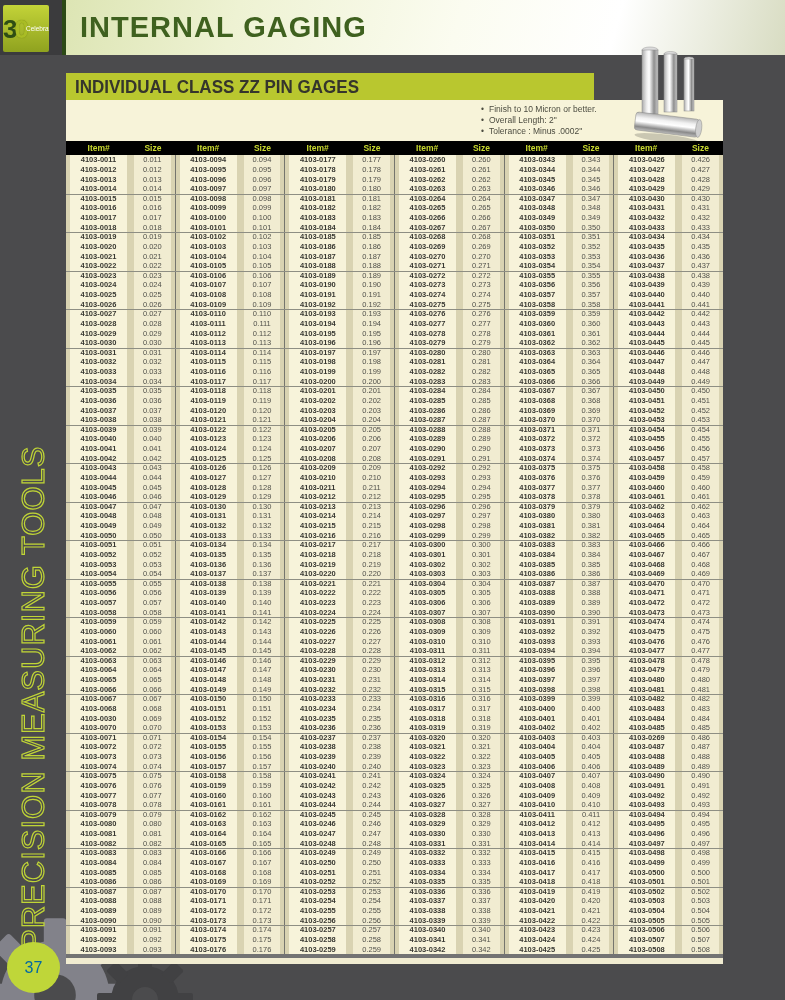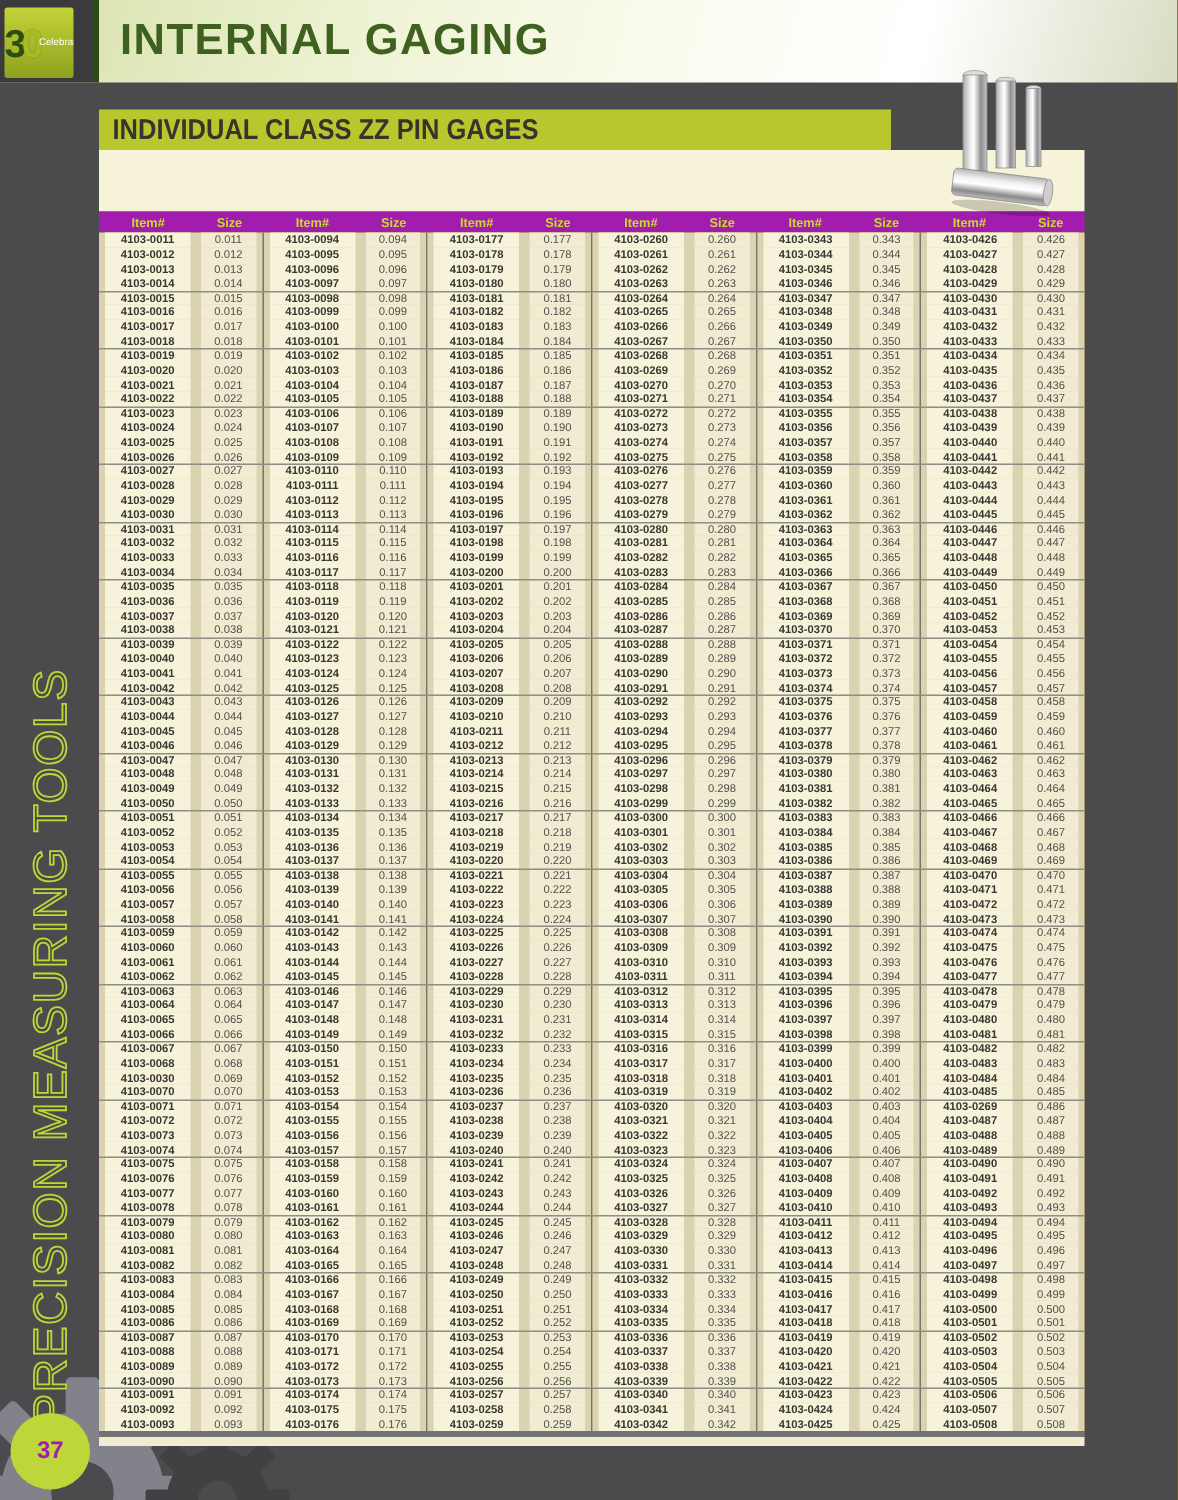--- a/index.html
+++ b/index.html
@@ -51,21 +51,21 @@
   .bullets{position:absolute;top:4px;margin:0;padding:0;list-style:none;}
   .bullets-left{left:10px;width:390px;}
   .bullets-right{left:414px;width:230px;}
   .bullets li{
     font-size:8.5px;line-height:11px;color:#4c4c40;padding-left:9px;position:relative;
   }
   .bullets li::before{content:"•";position:absolute;left:1px;top:0;color:#4c4c40;}
   .pins-photo{position:absolute;left:634px;top:42px;width:92px;height:102px;z-index:5;}
   
   .gage-table{position:absolute;left:66px;top:141px;width:657px;z-index:2;}
-  .thead{display:flex;height:14px;background:#a21caf;}
+  .thead{display:flex;height:14px;background:#000000;}
   .thead .pair{display:flex;flex:1;align-items:center;padding:0 4px;}
   .thead .hitem{flex:1.55;text-align:center;font-size:8.5px;font-weight:700;color:#c9d92f;}
   .thead .hgap{width:7px;}
   .thead .hsize{flex:1;text-align:center;font-size:8.5px;font-weight:700;color:#c9d92f;}
   .tbody{display:flex;height:799px;background:#a16207;position:relative;border-bottom:4px solid #737373;}
   .pair-col{flex:1;display:flex;flex-direction:column;padding:0 4px;background:#d9d3b2;}
   .pair-col.sepline{border-right:1px solid #75756d;}
   .trow{flex:1;display:flex;align-items:stretch;}
   .ci{flex:1.55;background:#f7f3da;display:flex;align-items:center;justify-content:center;
       font-size:7.5px;font-weight:700;color:#383832;letter-spacing:0;}
@@ -81,21 +81,21 @@
     font-size:31px;font-weight:400;letter-spacing:1px;color:transparent;
     -webkit-text-stroke:1.2px #c0d536;
     display:flex;align-items:center;
   }
   @supports not (-webkit-text-stroke: 1px #000){
     .sidebar-label{color:#c0d536;}
   }
   .page-badge{
     position:absolute;left:7px;top:942px;width:53px;height:51px;border-radius:50%;
     background:#bfd639;z-index:4;display:flex;align-items:center;justify-content:center;
-    font-size:16px;font-weight:700;color:#a21caf;
+    font-size:16px;font-weight:400;color:#0369a1;
   }
 </style>
 </head>
 <body>
 
 <svg width="0" height="0" style="position:absolute">
   <defs>
     <g id="gearShape">
       <circle r="34"></circle>
         <circle r="13"></circle>
@@ -161,20 +161,25 @@
   <div class="logo-year">2022</div>
 </div>
 <div class="green-divider"></div>
 <div class="page-title">INTERNAL GAGING</div>
 
 <div class="section-banner">
   <span>INDIVIDUAL CLASS ZZ PIN GAGES</span>
 </div>
 
 <div class="info-box">
+  <ul class="bullets bullets-right">
+      <li>Finish to 10 Micron or better.</li>
+      <li>Overall Length: 2"</li>
+      <li>Tolerance : Minus .0002"</li>
+    </ul>
 </div>
 
 <svg class="pins-photo" viewBox="0 0 92 102">
   <defs>
     <linearGradient id="pinV" x1="0" y1="0" x2="1" y2="0">
       <stop offset="0" stop-color="#ababab"></stop>
         <stop offset="0.3" stop-color="#ededed"></stop>
       <stop offset="0.45" stop-color="#ffffff"></stop>
         <stop offset="0.75" stop-color="#8f8f8f"></stop>
       <stop offset="1" stop-color="#c6c6c6"></stop>

